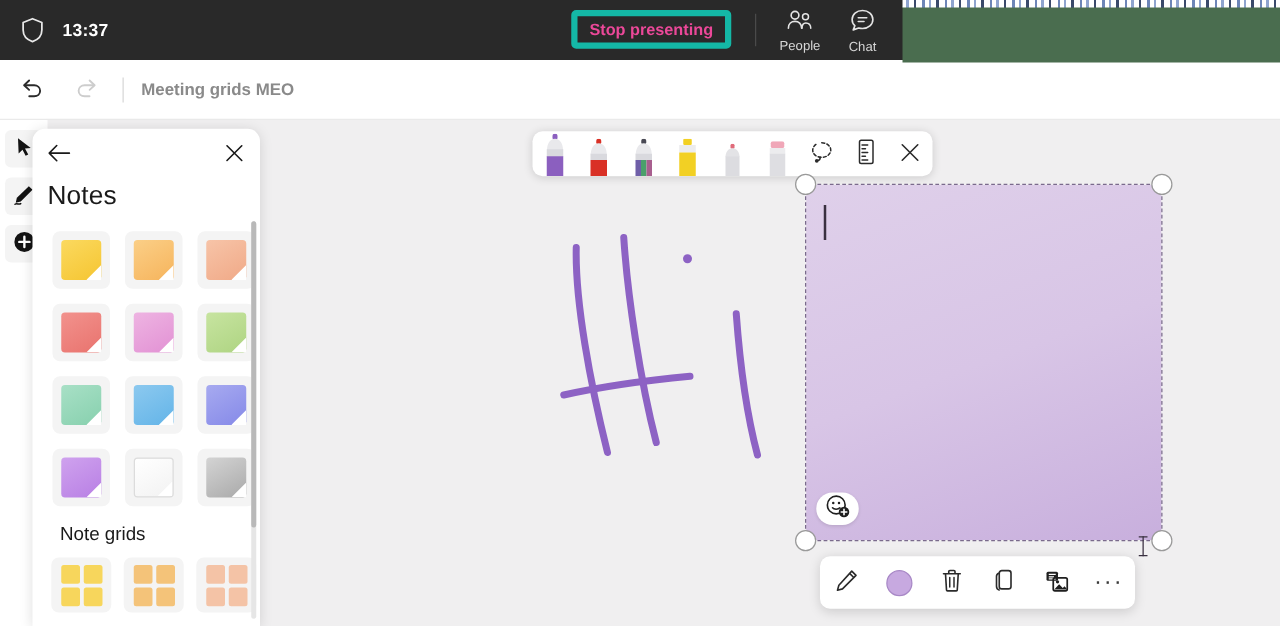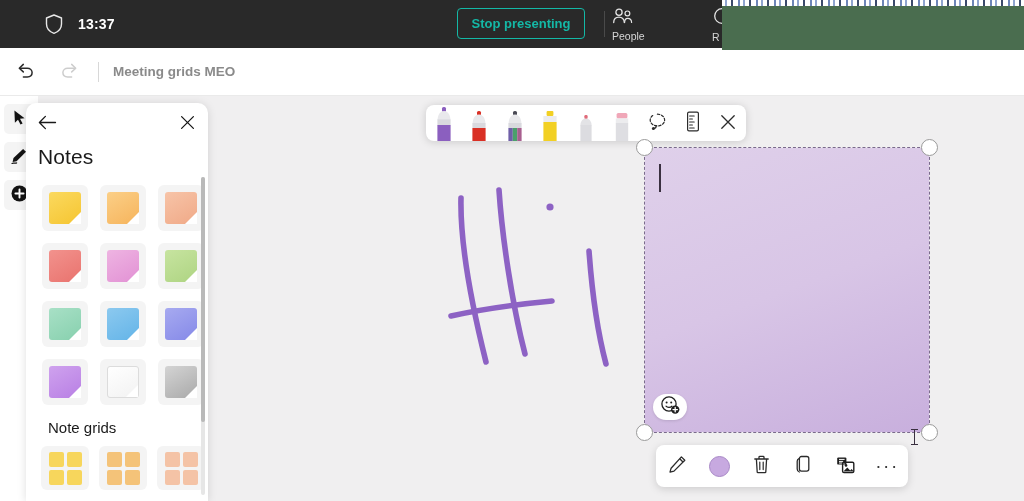--- a/index.html
+++ b/index.html
@@ -6,41 +6,41 @@
   html, body {
     width: 1024px; height: 501px;
     font-family: "Liberation Sans", sans-serif;
     overflow: hidden; background: #f0eff0;
   }
   #app { position: relative; width: 1024px; height: 501px; }
 
   
   .meeting-bar {
     position: absolute; left: 0; top: 0; width: 1024px; height: 48px;
-    background: #292929; display: flex; align-items: center; padding-left: 28px;
+    background: #292929; display: flex; align-items: center;
   }
   .shield-wrap { margin-left: 16px; display:flex; align-items:center; }
   .clock {
     color: #ffffff; font-size: 14px; font-weight: 600;
     margin-left: 14px; letter-spacing: .2px;
   }
   .stop-presenting {
     position: absolute; left: 457px; top: 8px;
-    width: 128px; height: 31px; border: 1px solid #14b8a6;
-    border-radius: 4px; background: #292929; color: #14b8a6;
+    width: 128px; height: 31px; border: 5px solid #14b8a6;
+    border-radius: 4px; background: #292929; color: #ec4899;
     font-size: 13px; font-weight: 700; font-family: "Liberation Sans", sans-serif;
     cursor: pointer; display:flex; align-items:center; justify-content:center;
   }
   .vdivider {
     position:absolute; left: 604px; top: 11px;
     width: 1px; height: 26px; background: #4a4a4a;
   }
   .bar-action {
     position: absolute; top: 5px; width: 56px; height: 40px;
-    display: flex; flex-direction: column; 
+    display: flex; flex-direction: column; align-items: center;
     justify-content: center; gap: 2px; cursor: pointer;
   }
   .bar-action .lbl { color: #d6d6d6; font-size: 10.5px; }
   #act-people { left: 612px; }
   #act-chat   { left: 662px; }
   #act-react  { left: 712px; }
   .green-overlay {
     position:absolute; left: 722px; top: 5px;
     width: 302px; height: 45px; background: #4a6d4f; z-index: 5;
   }
@@ -249,20 +249,31 @@
         <svg width="22" height="16" viewBox="0 0 22 16" fill="none">
           <circle cx="7" cy="4.2" r="3.1" stroke="#e4e4e4" stroke-width="1.3"></circle>
           <path d="M1.7 14.5 C1.7 10.9 4.1 9.1 7 9.1 C9.9 9.1 12.3 10.9 12.3 14.5" stroke="#e4e4e4" stroke-width="1.3" stroke-linecap="round"></path>
           <circle cx="15.4" cy="5.4" r="2.4" stroke="#e4e4e4" stroke-width="1.2"></circle>
           <path d="M12.6 14.5 C12.6 11.7 13.9 10.3 15.6 10.3 C17.8 10.3 19.6 11.6 19.6 14.5" stroke="#e4e4e4" stroke-width="1.2" stroke-linecap="round"></path>
         </svg>
       </span>
       <span class="lbl">People</span>
     </div>
 
+    <div class="bar-action" id="act-chat">
+      <span>
+        <svg width="20" height="18" viewBox="0 0 20 18" fill="none">
+          <path d="M10 1.4 C14.8 1.4 18.3 4.6 18.3 8.6 C18.3 12.6 14.8 15.8 10 15.8
+                   C8.9 15.8 7.9 15.65 6.95 15.4 L2.6 16.9 L3.9 13.5
+                   C2.3 12.2 1.7 10.5 1.7 8.6 C1.7 4.6 5.2 1.4 10 1.4 Z" stroke="#e4e4e4" stroke-width="1.3" stroke-linejoin="round"></path>
+          <path d="M6.6 7.2 H13.4 M6.6 10.2 H11.2" stroke="#e4e4e4" stroke-width="1.3" stroke-linecap="round"></path>
+        </svg>
+      </span>
+      <span class="lbl">Chat</span>
+    </div>
 
     <div class="bar-action" id="act-react">
       <span>
         <svg width="20" height="18" viewBox="0 0 20 18" fill="none">
           <circle cx="10" cy="9" r="7.3" stroke="#e4e4e4" stroke-width="1.3"></circle>
         </svg>
       </span>
       <span class="lbl">R</span>
     </div>
 

